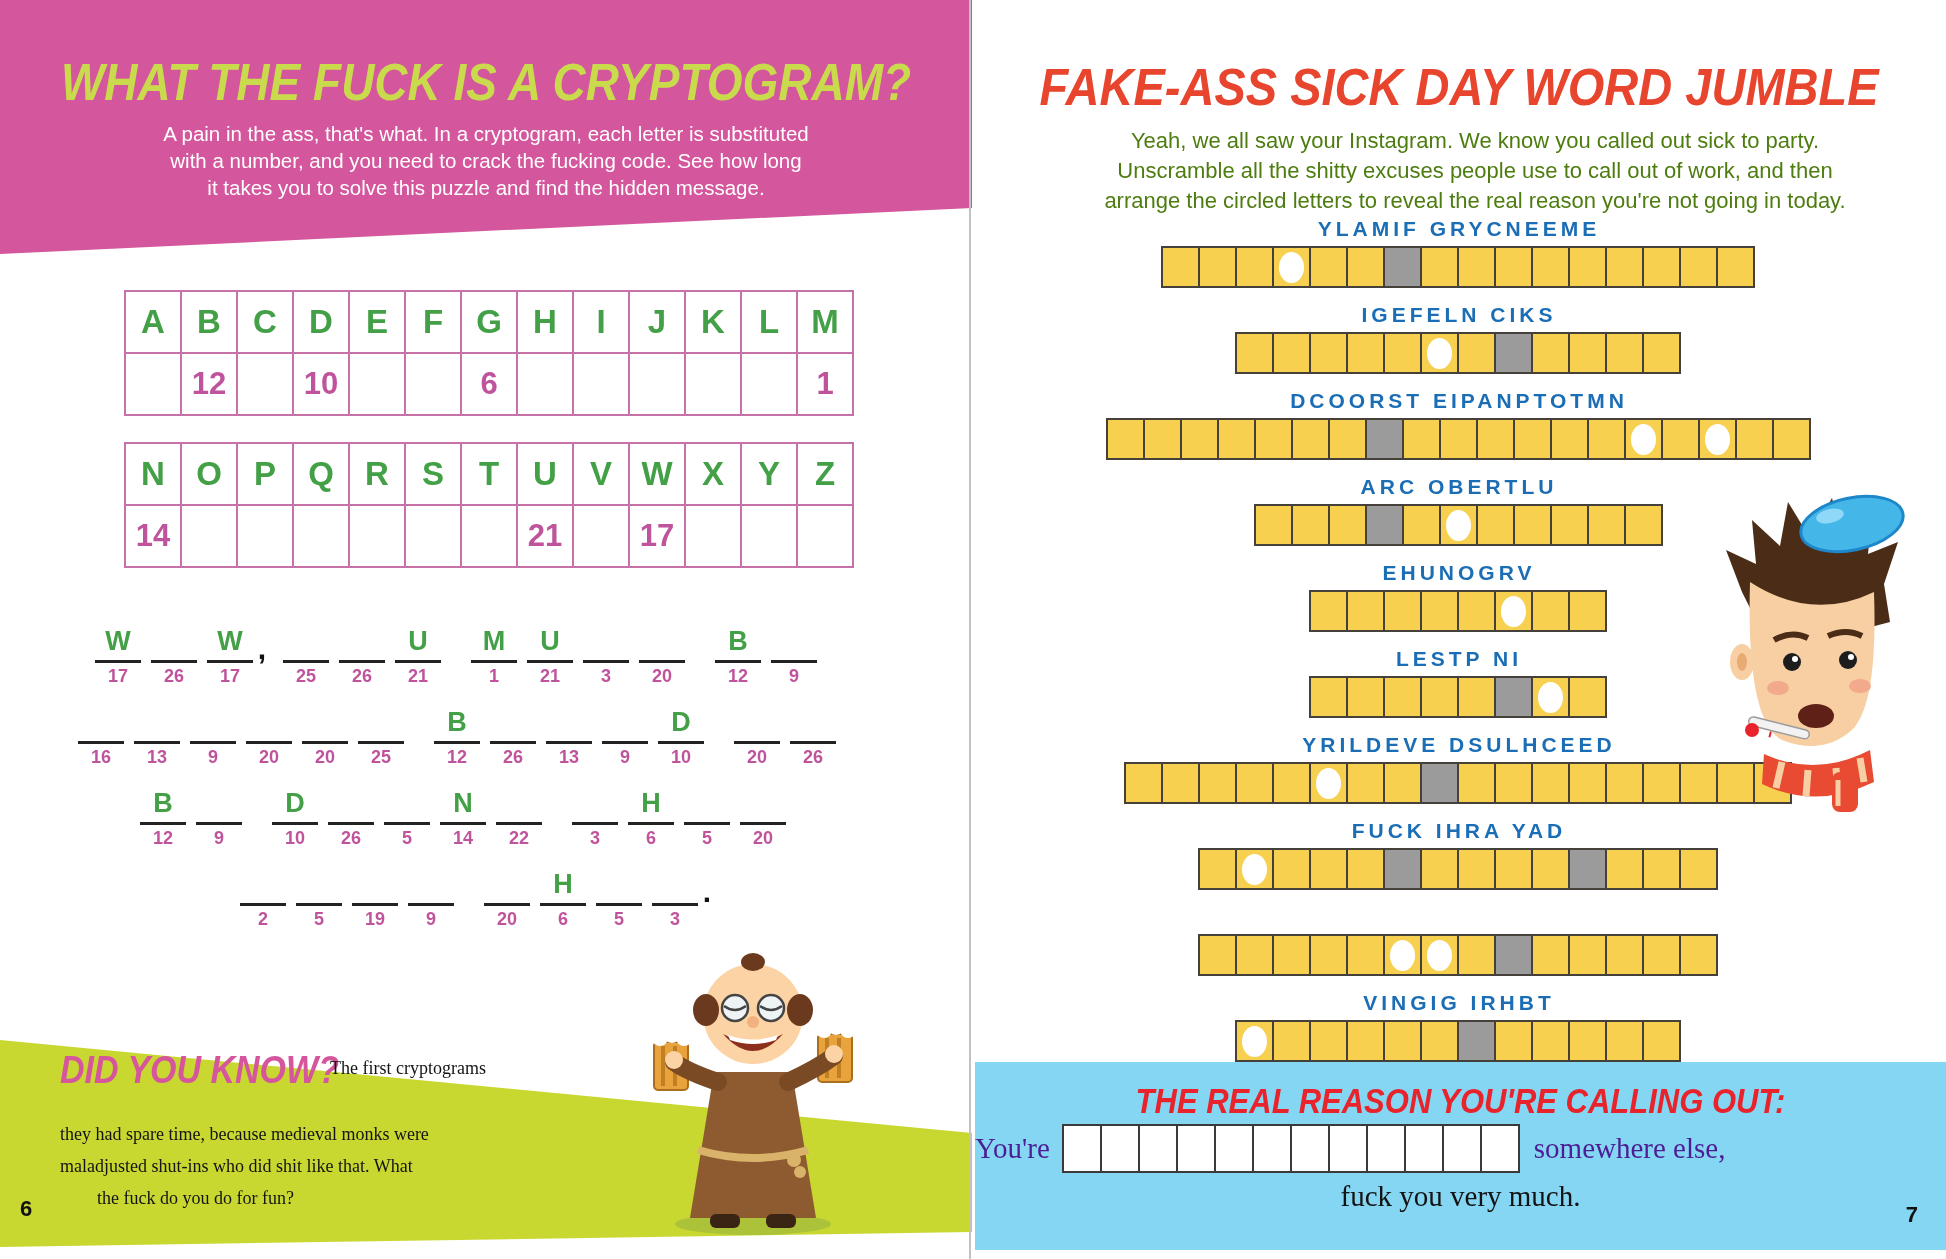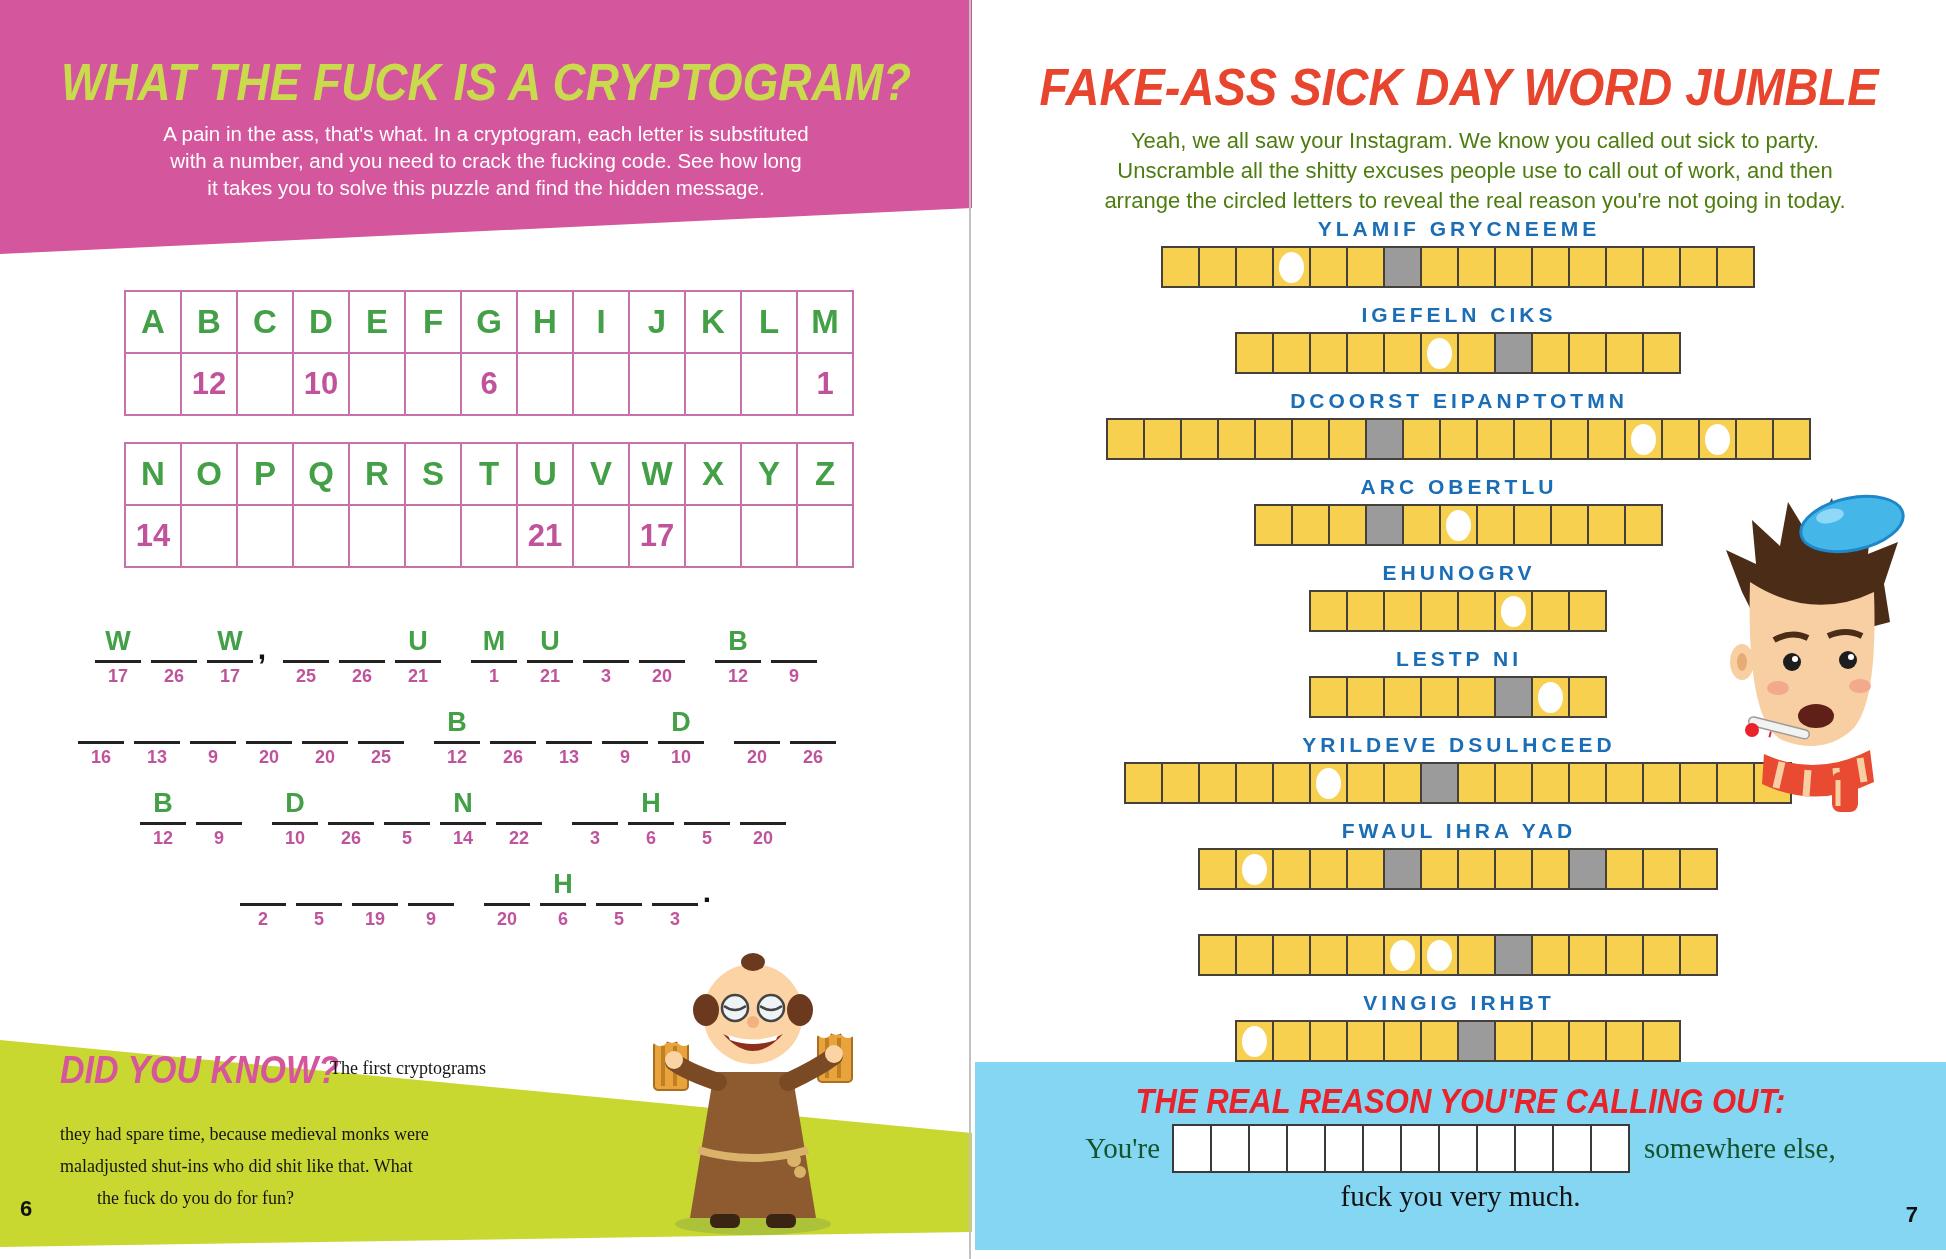--- a/index.html
+++ b/index.html
@@ -44,22 +44,22 @@
   .jlabel{left:0;width:974px;text-align:center;color:#1b6eb5;font-weight:bold;
           font-size:21px;letter-spacing:4px;white-space:nowrap;}
   .jrow{left:0;width:974px;display:flex;justify-content:center;}
   .jtile{width:35px;height:38px;border:2px solid #45403a;margin-left:-2px;background:#f6d04e;
          display:flex;align-items:center;justify-content:center;}
   .jtile.space{background:#9b9b9b;}
   .jtile .circ{width:25px;height:31px;background:#ffffff;border-radius:50%;}
   
   #blue-box{left:3px;top:1062px;width:971px;height:188px;background:#85d6f2;}
   #rr-heading{left:0;top:20px;width:971px;text-align:center;font-size:31px;color:#e8232c;}
-  #answer-row{left:0;top:62px;width:971px;display:flex;justify-content:center;align-items:center;gap:14px;
-              font-family:"Liberation Serif",serif;font-size:29px;color:#14532d;}
+  #answer-row{left:0;top:62px;width:971px;display:flex;justify-content:flex-start;align-items:center;gap:14px;
+              font-family:"Liberation Serif",serif;font-size:29px;color:#4c1d95;}
   #answer-tiles{display:flex;}
   .atile{width:36px;height:45px;background:#ffffff;border:2px solid #3a3a3a;margin-left:-2px;}
   #answer-line2{left:0;top:118px;width:971px;text-align:center;
                 font-family:"Liberation Serif",serif;font-size:29px;color:#131313;}
   #page-num-right{right:28px;top:140px;font-size:22px;font-weight:bold;color:#111;}
 </style>
 </head>
 <body>
 
 <div id="spread">
@@ -673,21 +673,21 @@
           <div class="jtile"></div>
           <div class="jtile"></div>
           <div class="jtile"></div>
           <div class="jtile"></div>
           <div class="jtile"></div>
           <div class="jtile"></div>
           <div class="jtile"></div>
           <div class="jtile"></div>
           <div class="jtile"></div>
         </div>
-        <div class="abs jlabel" style="top: 819px;">FWAUL IHRA YAD</div>
+        <div class="abs jlabel" style="top: 819px;">FUCK IHRA YAD</div>
         <div class="abs jrow" style="top: 848px;">
           <div class="jtile"></div>
           <div class="jtile">
             <div class="circ"></div>
           </div>
           <div class="jtile"></div>
           <div class="jtile"></div>
           <div class="jtile"></div>
           <div class="jtile space"></div>
           <div class="jtile"></div>

